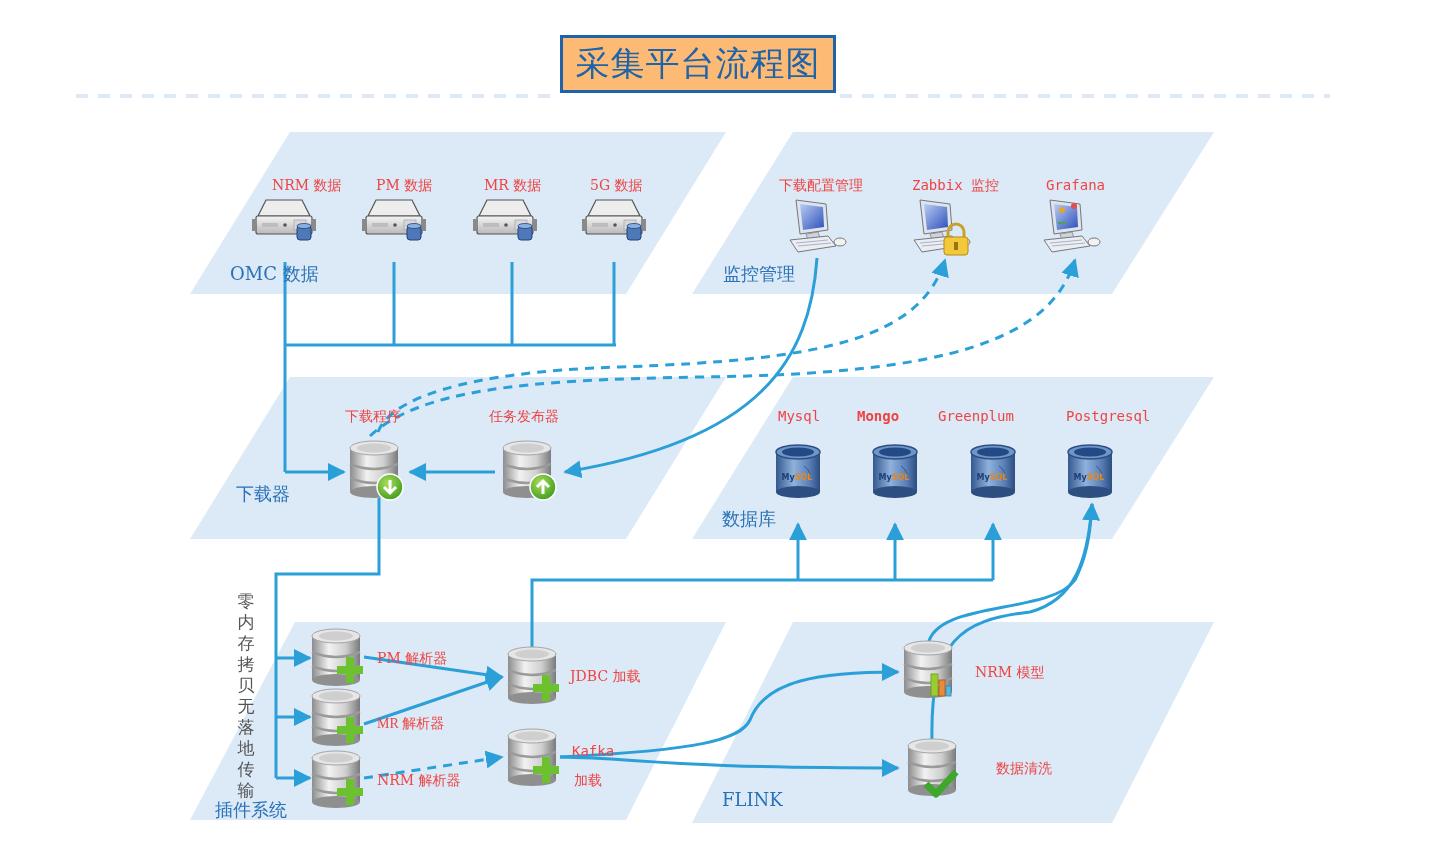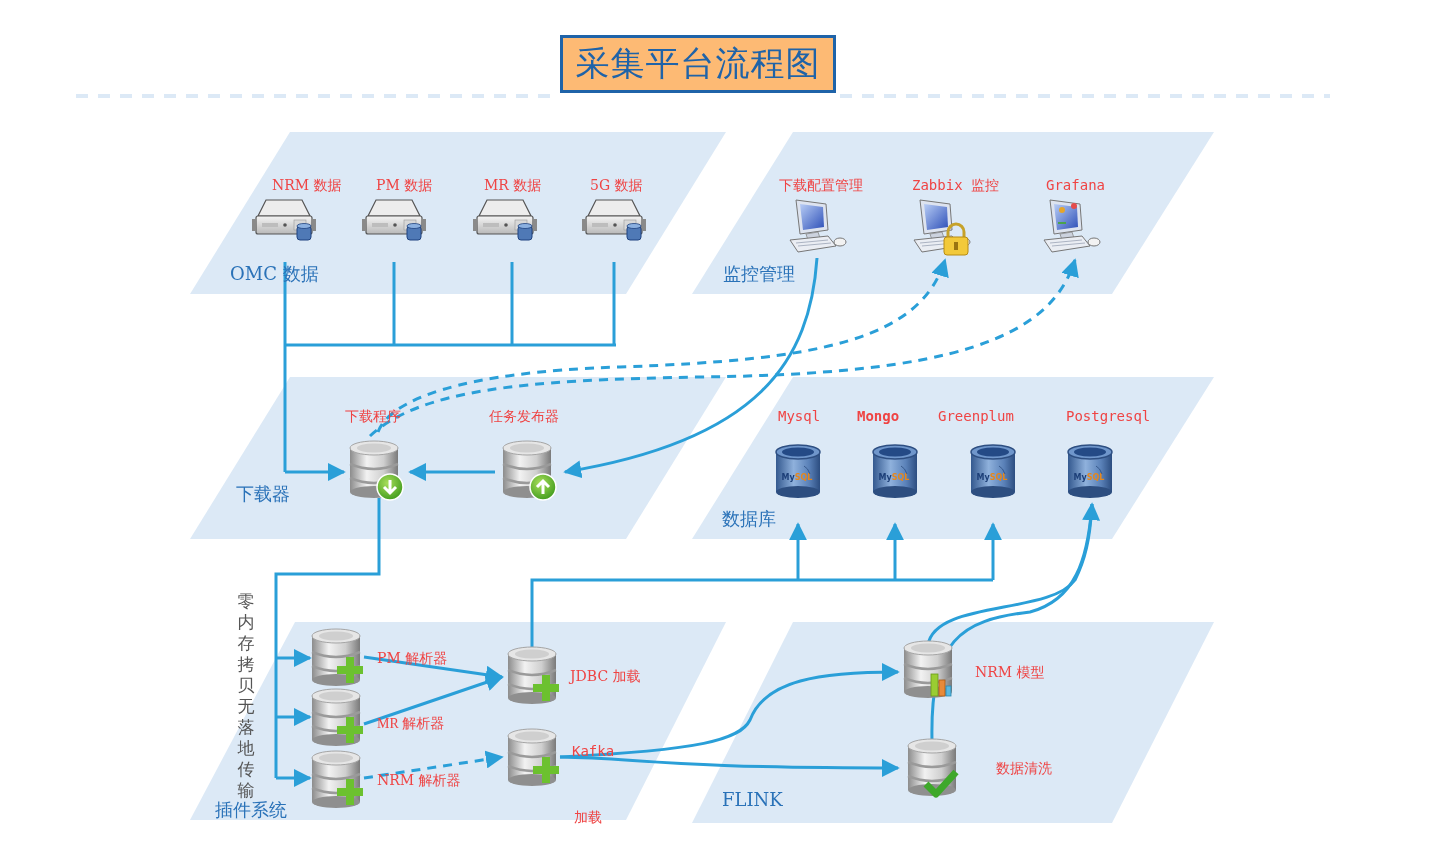--- a/index.html
+++ b/index.html
@@ -234,20 +234,20 @@
 <span class="lbl" style="left:857px;top:408px;font-weight:bold;">Mongo</span>
 <span class="lbl" style="left:938px;top:408px;">Greenplum</span>
 <span class="lbl" style="left:1066px;top:408px;">Postgresql</span>
 <span class="panel-lbl" style="left:722px;top:507px;">数据库</span>
 
 <span class="lbl lbl-cn" style="left:377px;top:650px;">PM  解析器</span>
 <span class="lbl lbl-cn" style="left:377px;top:715px;font-family:Liberation Serif, serif;">MR  解析器</span>
 <span class="lbl lbl-cn" style="left:377px;top:772px;">NRM  解析器</span>
 <span class="lbl lbl-cn" style="left:570px;top:668px;">JDBC  加载</span>
 <span class="lbl" style="left:572px;top:743px;">Kafka</span>
-<span class="lbl lbl-cn" style="left:574px;top:772px;margin-top:37px;">加载</span>
+<span class="lbl lbl-cn" style="left:574px;top:772px;">加载</span>
 <span class="panel-lbl" style="left:215px;top:790px;margin-top:8px;">插件系统</span>
 
 <span class="lbl lbl-cn" style="left:975px;top:664px;">NRM   模型</span>
 <span class="lbl lbl-cn" style="left:996px;top:760px;">数据清洗</span>
 <span class="panel-lbl" style="left:722px;top:789px;">FLINK</span>
 
 <div class="vert-lbl">零内存拷贝无落地传输</div>
 
 </body></html>

